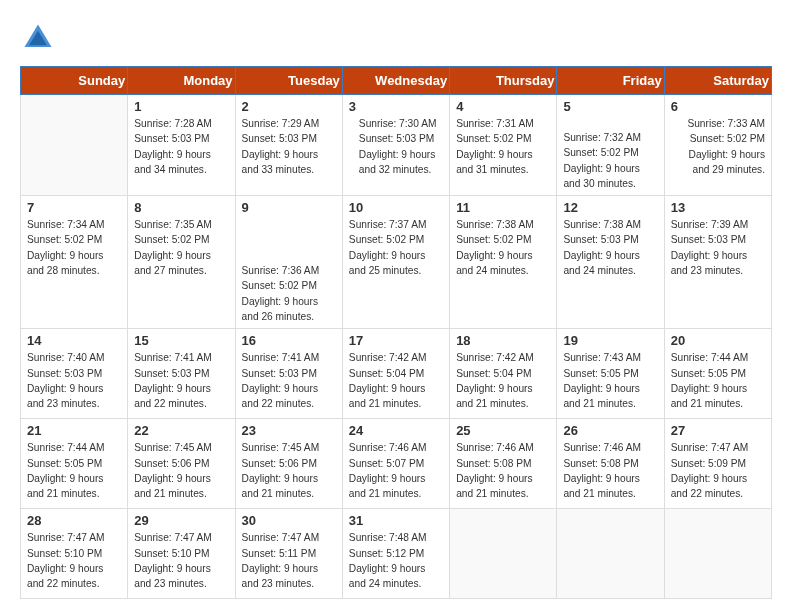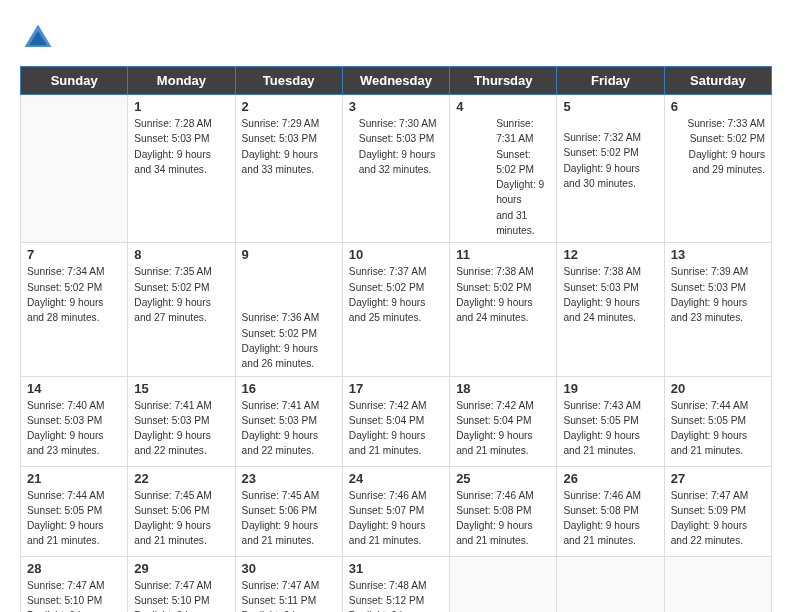--- a/index.html
+++ b/index.html
@@ -51,23 +51,23 @@
     .location-title {
       font-size: 16px;
       color: #555;
     }
     .calendar {
       width: 100%;
       border-collapse: collapse;
       border: 1px solid #ccc;
     }
     .calendar th {
-      background: #404040;
+      background: #c2410c;
       color: #fff;
-      text-align: center;
+      text-align: right;
       padding: 6px 2px;
       font-size: 13px;
       border: 1px solid #3a7bbf;
     }
     .calendar td {
       width: 107px;
       vertical-align: top;
       padding: 4px 6px;
       border: 1px solid #ddd;
       font-size: 10.5px;
@@ -142,21 +142,21 @@
         </td>
         <td>
           <span class="day-number">3</span>
           <div class="day-info" style="white-space: pre-line; margin-left: 10px;">Sunrise: 7:30 AM
 Sunset: 5:03 PM
 Daylight: 9 hours
 and 32 minutes.</div>
         </td>
         <td>
           <span class="day-number">4</span>
-          <div class="day-info" style="white-space: pre-line; margin-left: 40px;">Sunrise: 7:31 AM
+          <div class="day-info" style="white-space: pre-line;">Sunrise: 7:31 AM
 Sunset: 5:02 PM
 Daylight: 9 hours
 and 31 minutes.</div>
         </td>
         <td>
           <span class="day-number">5</span>
           <div class="day-info" style="white-space: pre-line; margin-top: 16px;">Sunrise: 7:32 AM
 Sunset: 5:02 PM
 Daylight: 9 hours
 and 30 minutes.</div>

